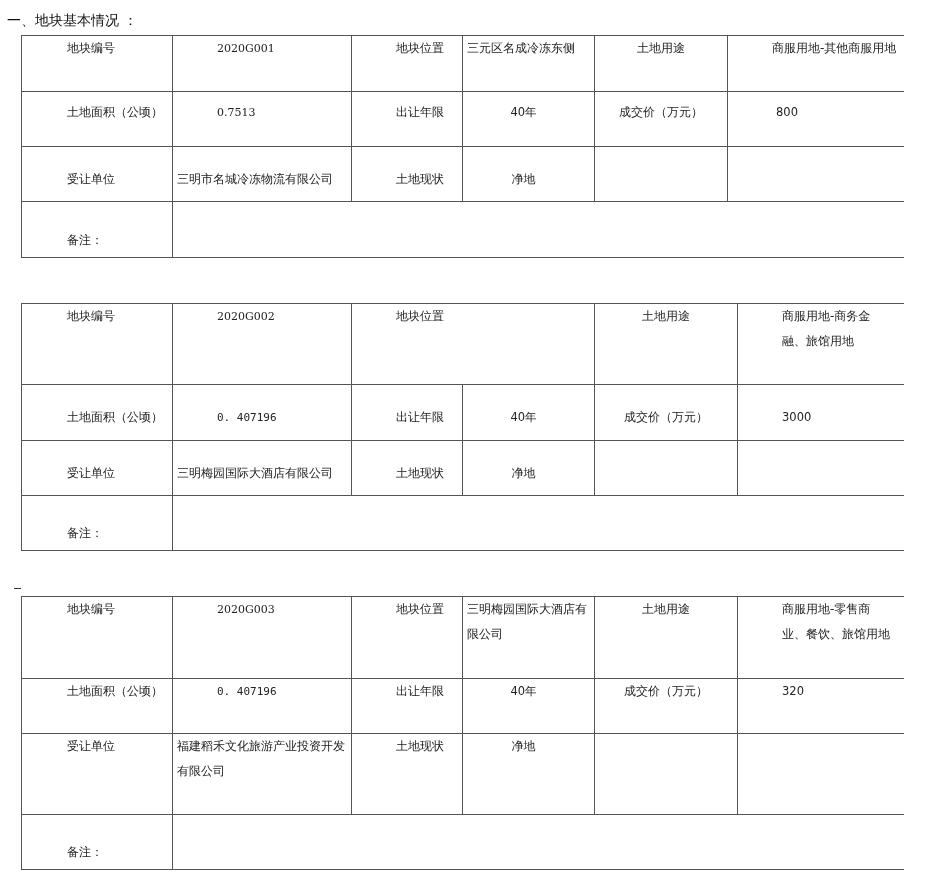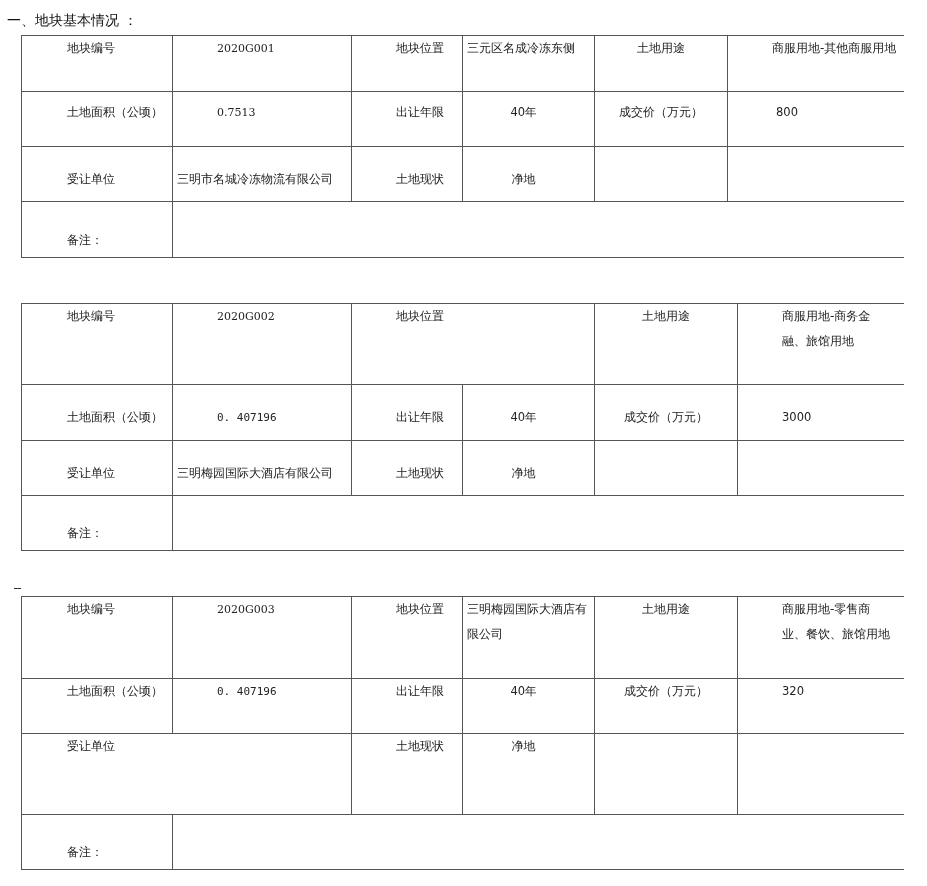--- a/index.html
+++ b/index.html
@@ -195,20 +195,23 @@
         <span class="txt">成交价（万元）</span>
       </div>
     <div class="cell" style="left:716px;width:167px;padding-left:44px;">
         <span class="txt small">320</span>
       </div>
   </div>
   <div class="row" style="top:137px; width:883px; height:80px;">
     <div class="cell lbl" style="left:0;width:151px;">
         <span class="txt">受让单位</span>
       </div>
+    <div class="cell" style="left:151px;width:179px;padding-left:4px;padding-right:4px;">
+        <span class="txt">福建稻禾文化旅游产业投资开发有限公司</span>
+      </div>
     <div class="cell" style="left:330px;width:111px;justify-content:flex-end;padding-right:18px;">
         <span class="txt">土地现状</span>
       </div>
     <div class="cell lbl-c" style="left:441px;width:132px;padding-right:10px;">
         <span class="txt">净地</span>
       </div>
     <div class="cell" style="left:573px;width:143px;"></div>
     <div class="cell" style="left:716px;width:167px;"></div>
   </div>
   <div class="row" style="top:218px; width:883px; height:54px;">

